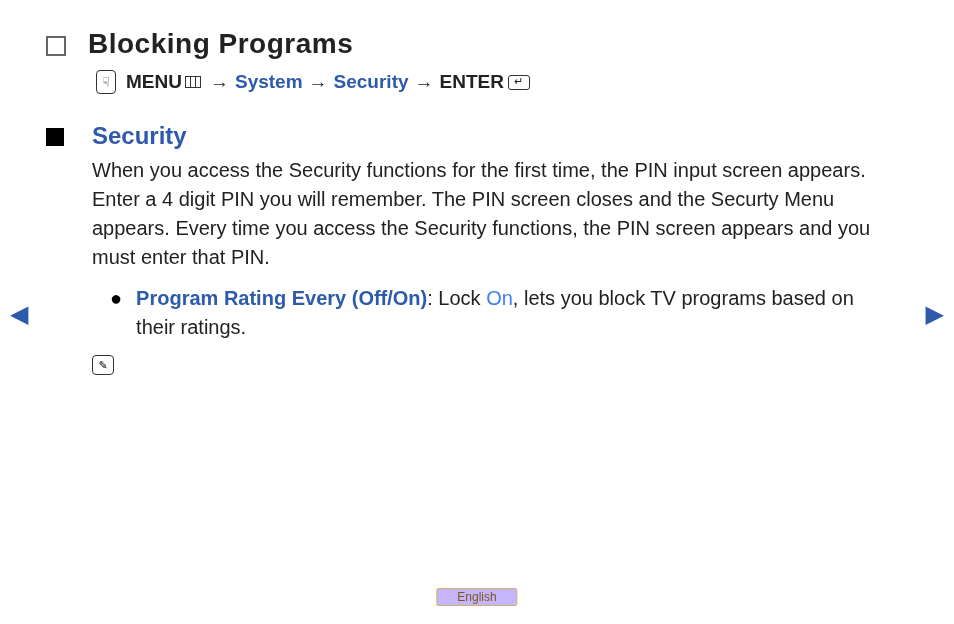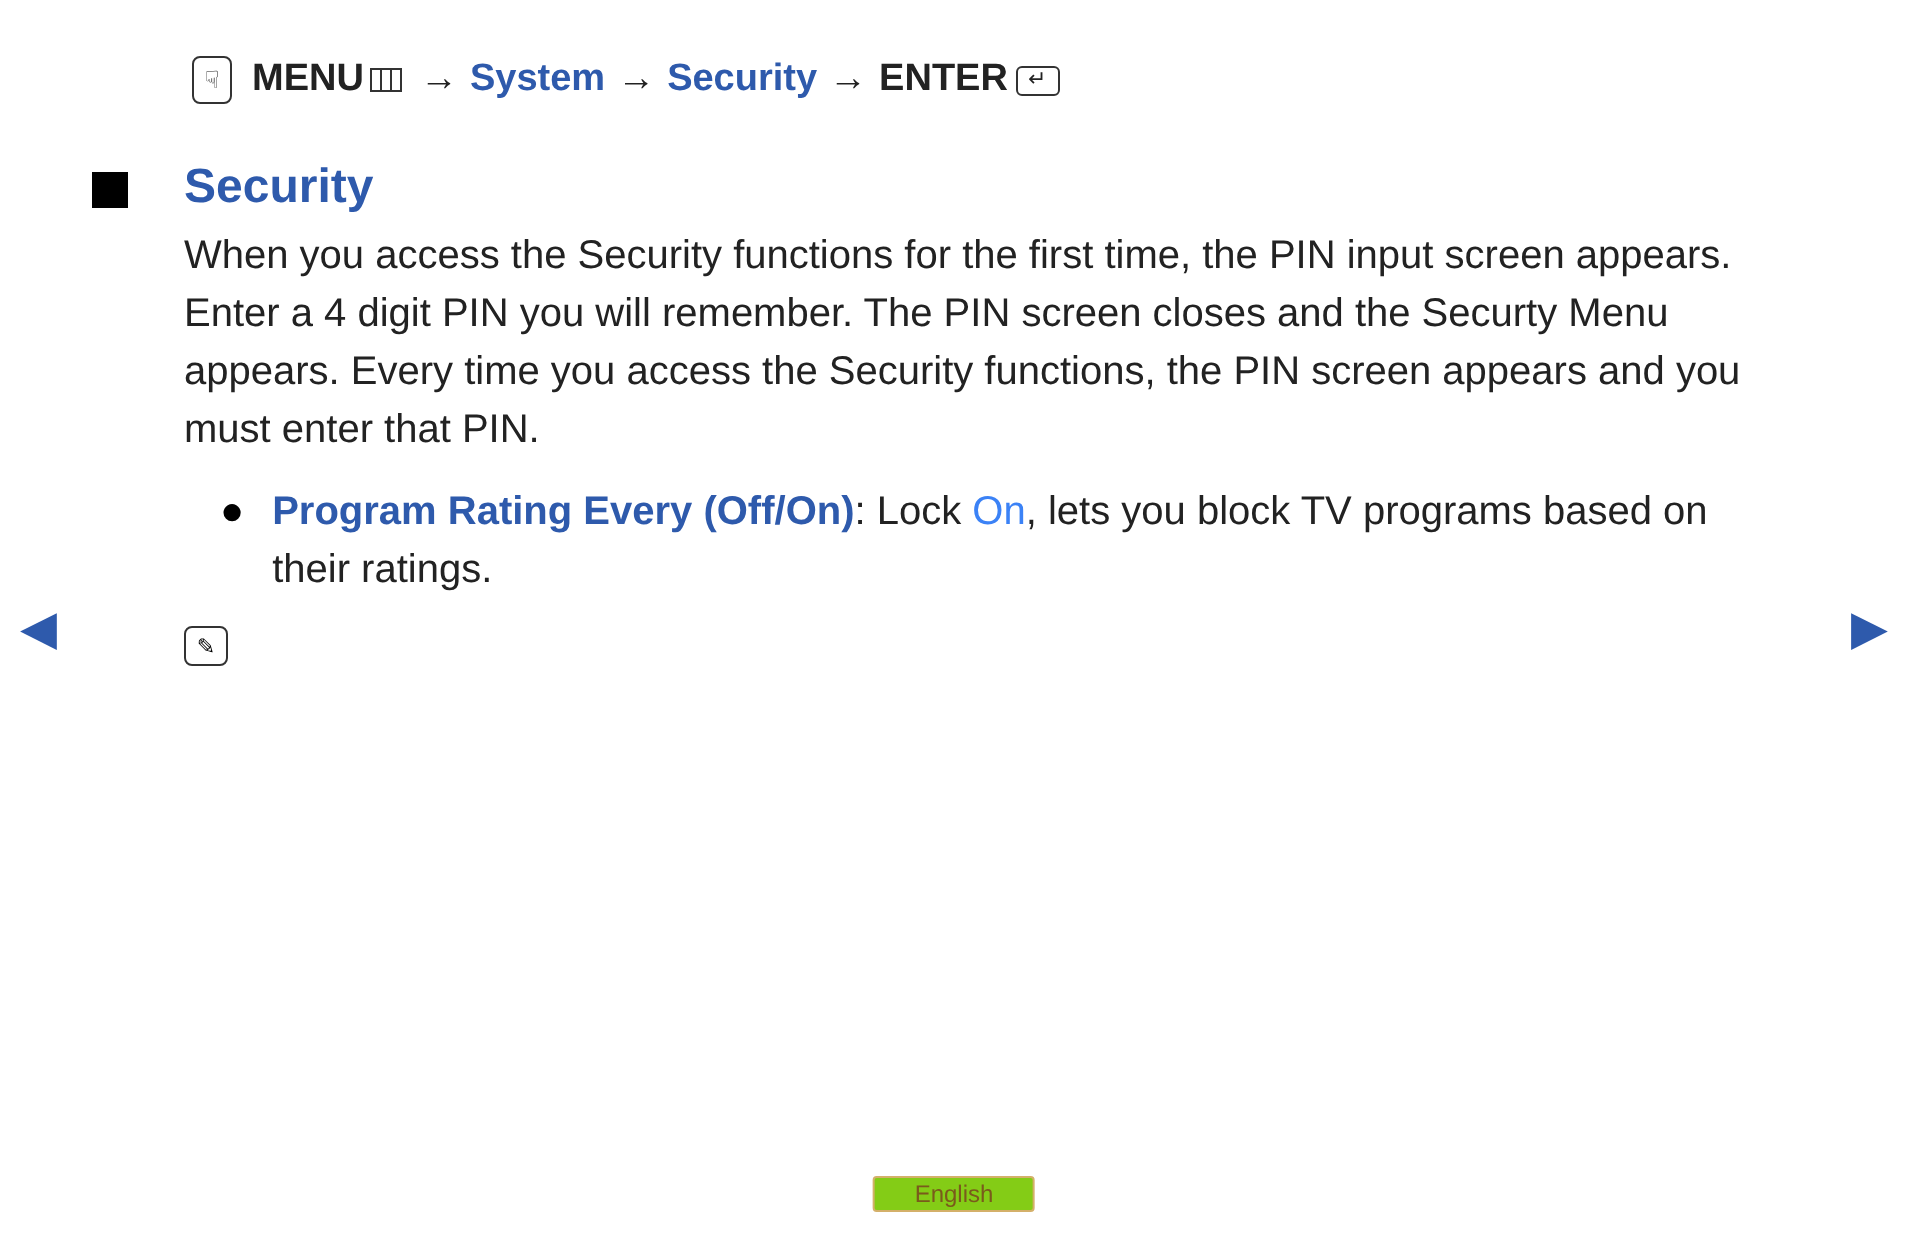--- a/index.html
+++ b/index.html
@@ -70,31 +70,35 @@
     .on-text { color: #3b82f6; }
     .note-row { display: flex; align-items: flex-start; }
     .note-icon {
       border: 1.5px solid #333; border-radius: 4px; width: 22px; height: 20px;
       display: inline-flex; align-items: center; justify-content: center;
       font-size: 11px; margin-right: 14px; margin-top: 3px; flex-shrink: 0;
     }
     .note-text { font-size: 20px; color: #222; line-height: 1.45; }
     .lang-badge {
       position: absolute; bottom: 18px; left: 50%; transform: translateX(-50%);
-      background: #84cc16; border: 1px solid #d4b06a; border-radius: 2px;
+      background: #c4b5fd; border: 1px solid #d4b06a; border-radius: 2px;
       padding: 1px 20px; font-size: 12px; color: #7a5a1c;
     }
   </style>
 </head>
 <body>
 
 <div class="nav-arrow nav-left">◀</div>
 <div class="nav-arrow nav-right">▶</div>
 
 <div class="content">
+  <div class="title-row">
+    <div class="square-outline"></div>
+    <div class="page-title">Blocking Programs</div>
+  </div>
 
   <div class="breadcrumb-row">
     <span class="remote-icon">☟</span>
     <span class="bc-bold">MENU</span>
     <span class="menu-icon"></span>
     <span class="bc-arrow">→</span>
     <span class="bc-link">System</span>
     <span class="bc-arrow">→</span>
     <span class="bc-link">Security</span>
     <span class="bc-arrow">→</span>

